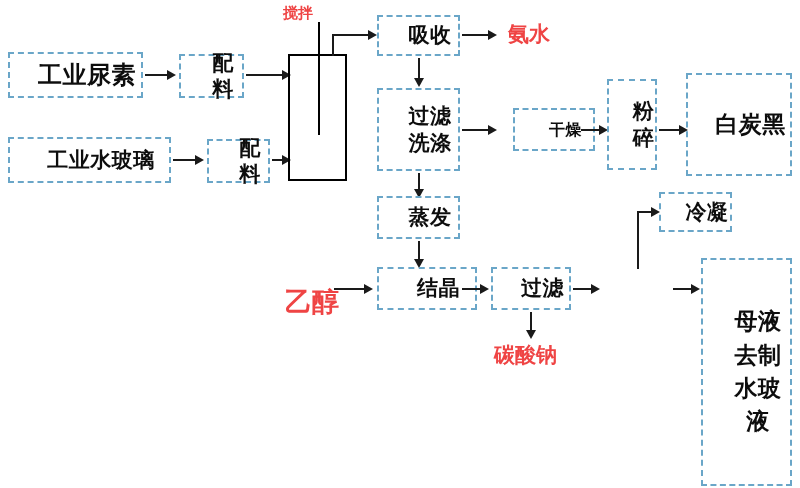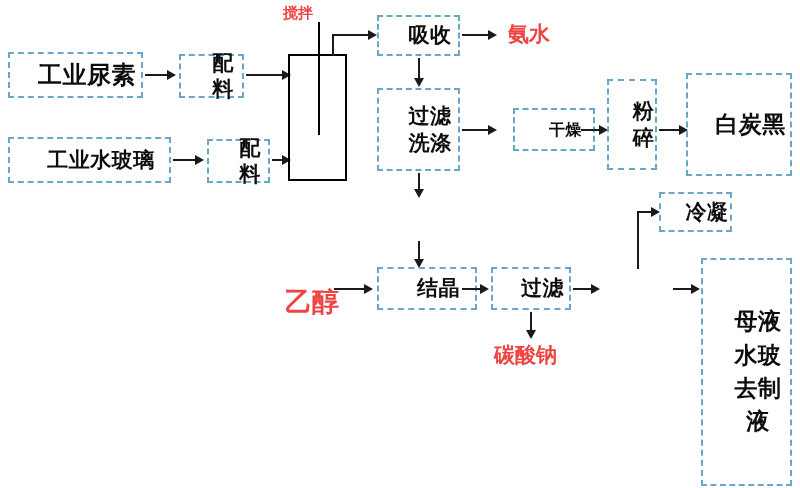--- a/index.html
+++ b/index.html
@@ -150,20 +150,23 @@
   <div class="hline" style="left:659px; top:129px; width:24px;"></div>
   <div class="arrowhead ah-right" style="left:679px; top:125px;"></div>
 
   <div class="box" style="left:686px; top:73px; width:106px; height:103px; font-size:23px; line-height:1.5;">
     <span>白炭黑</span>
   </div>
 
   <div class="vline" style="left:418px; top:173px; height:20px;"></div>
   <div class="arrowhead ah-down" style="left:414px; top:189px;"></div>
 
+  <div class="box" style="left:377px; top:196px; width:83px; height:43px; font-size:21px;">
+    <span>蒸发</span>
+  </div>
 
   <div class="vline" style="left:418px; top:241px; height:22px;"></div>
   <div class="arrowhead ah-down" style="left:414px; top:259px;"></div>
 
   <div class="label" style="left:285px; top:288px; font-size:27px;">
     <span>乙醇</span>
   </div>
   <div class="hline" style="left:334px; top:288px; width:34px;"></div>
   <div class="arrowhead ah-right" style="left:364px; top:284px;"></div>
 
@@ -194,18 +197,18 @@
 
   <div class="box" style="left:659px; top:192px; width:73px; height:40px; font-size:21px;">
     <span>冷凝</span>
   </div>
 
   <div class="hline" style="left:673px; top:288px; width:22px;"></div>
   <div class="arrowhead ah-right" style="left:691px; top:284px;"></div>
 
   <div class="box" style="left:701px; top:258px; width:91px; height:228px; font-size:23px; flex-direction:column; line-height:1.45;">
     <span>母液</span>
+    <span>去制</span>
     <span>水玻</span>
-    <span>去制</span>
     <span>液</span>
   </div>
 
 </div>
 
 </body></html>

